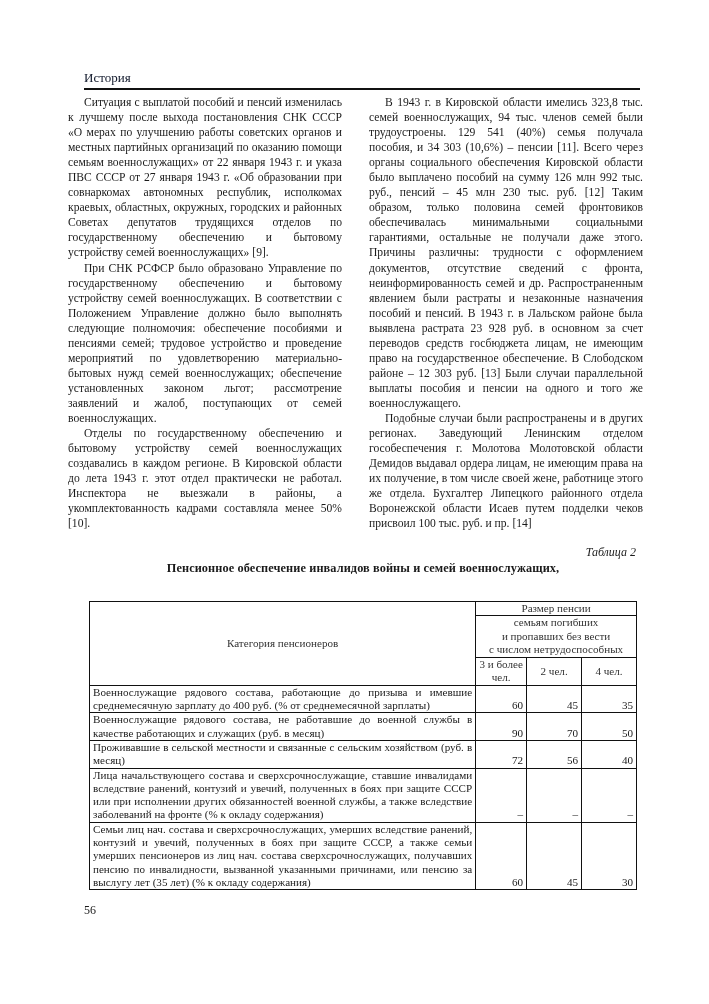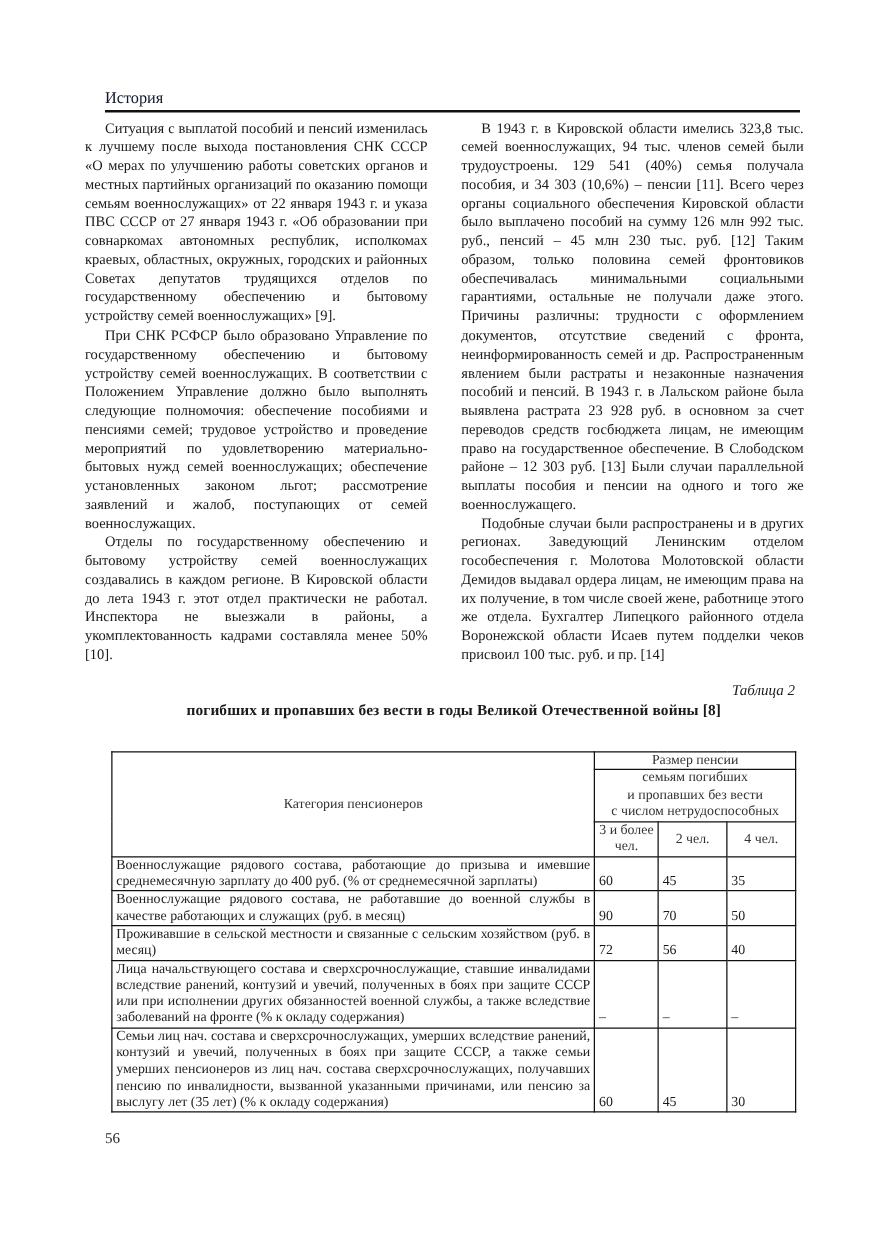--- a/index.html
+++ b/index.html
@@ -10,21 +10,21 @@
   .col { position: absolute; top: 95px; width: 274px; font-family: "Liberation Serif", serif; font-size: 11.6px; line-height: 15.05px; text-align: justify; }
   .col-left { left: 68px; }
   .col-right { left: 369px; }
   .col p { margin: 0; text-indent: 16px; }
   .table-label { position: absolute; right: 73px; top: 545px; font-family: "Liberation Serif", serif; font-style: italic; font-size: 12px; }
   .table-title { position: absolute; left: 90px; top: 560px; width: 546px; text-align: center; font-family: "Liberation Serif", serif; font-weight: bold; font-size: 12.3px; line-height: 16px; letter-spacing: 0.1px; }
   table.data { position: absolute; left: 89px; top: 601px; width: 548px; border-collapse: collapse; font-family: "Liberation Serif", serif; font-size: 11.1px; line-height: 13.3px; }
   table.data td, table.data th { border: 1.2px solid #111; padding: 0 3px; font-weight: normal; vertical-align: bottom; }
   table.data th { text-align: center; vertical-align: middle; color: #333; margin-top: 21px; }
   td.cat { text-align: justify; text-align-last: left; color: #222; }
-  td.num { text-align: left; padding-bottom: 1px; }
+  td.num { text-align: right; padding-bottom: 1px; }
   .page-number { position: absolute; left: 84px; top: 903px; font-family: "Liberation Serif", serif; font-size: 12px; }
 </style>
 </head>
 <body>
 
 <div class="header">
   <div class="header-title">История</div>
   <div class="header-rule"></div>
 </div>
 
@@ -34,21 +34,21 @@
   <p>Отделы по государственному обеспечению и бытовому устройству семей военнослужащих создавались в каждом регионе. В Кировской области до лета 1943 г. этот отдел практически не работал. Инспектора не выезжали в районы, а укомплектованность кадрами составляла менее 50% [10].</p>
 </div>
 
 <div class="col col-right">
   <p>В 1943 г. в Кировской области имелись 323,8 тыс. семей военнослужащих, 94 тыс. членов семей были трудоустроены. 129 541 (40%) семья получала пособия, и 34 303 (10,6%) – пенсии [11]. Всего через органы социального обеспечения Кировской области было выплачено пособий на сумму 126 млн 992 тыс. руб., пенсий – 45 млн 230 тыс. руб. [12] Таким образом, только половина семей фронтовиков обеспечивалась минимальными социальными гарантиями, остальные не получали даже этого. Причины различны: трудности с оформлением документов, отсутствие сведений с фронта, неинформированность семей и др. Распространенным явлением были растраты и незаконные назначения пособий и пенсий. В 1943 г. в Лальском районе была выявлена растрата 23 928 руб. в основном за счет переводов средств госбюджета лицам, не имеющим право на государственное обеспечение. В Слободском районе – 12 303 руб. [13] Были случаи параллельной выплаты пособия и пенсии на одного и того же военнослужащего.</p>
   <p>Подобные случаи были распространены и в других регионах. Заведующий Ленинским отделом гособеспечения г. Молотова Молотовской области Демидов выдавал ордера лицам, не имеющим права на их получение, в том числе своей жене, работнице этого же отдела. Бухгалтер Липецкого районного отдела Воронежской области Исаев путем подделки чеков присвоил 100 тыс. руб. и пр. [14]</p>
 </div>
 
 <div class="table-label">Таблица 2</div>
 <div class="table-title">
-  <div>погибших и пропавших без вести в годы Великой Отечественной войны [8]</div>
+  <div>Пенсионное обеспечение инвалидов войны и семей военнослужащих,</div>
 </div>
 
 <table class="data">
   <colgroup>
     <col style="width:387px">
     <col style="width:51px">
     <col style="width:55px">
     <col style="width:55px">
   </colgroup>
   <thead>

